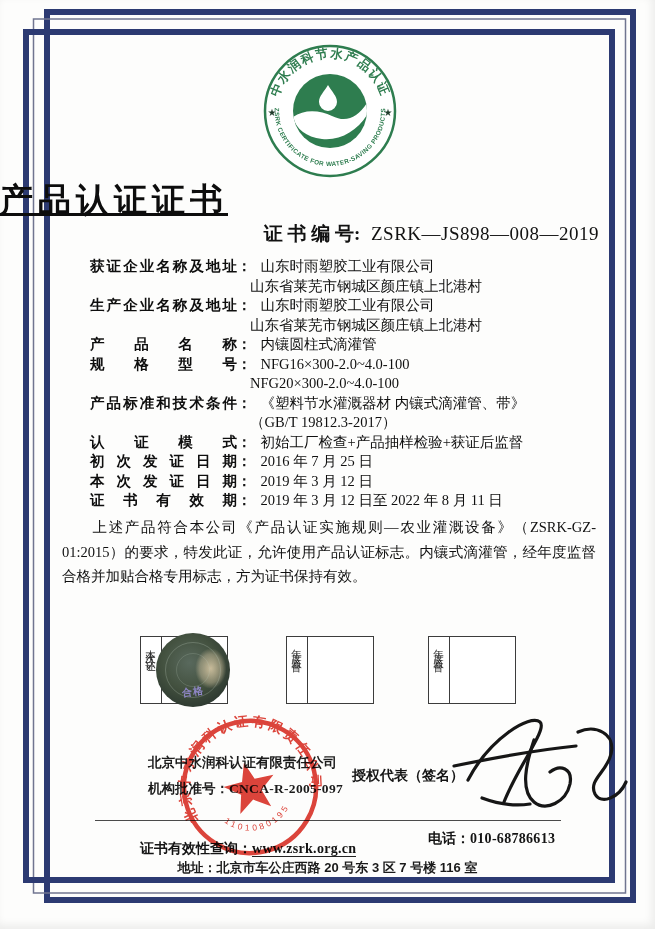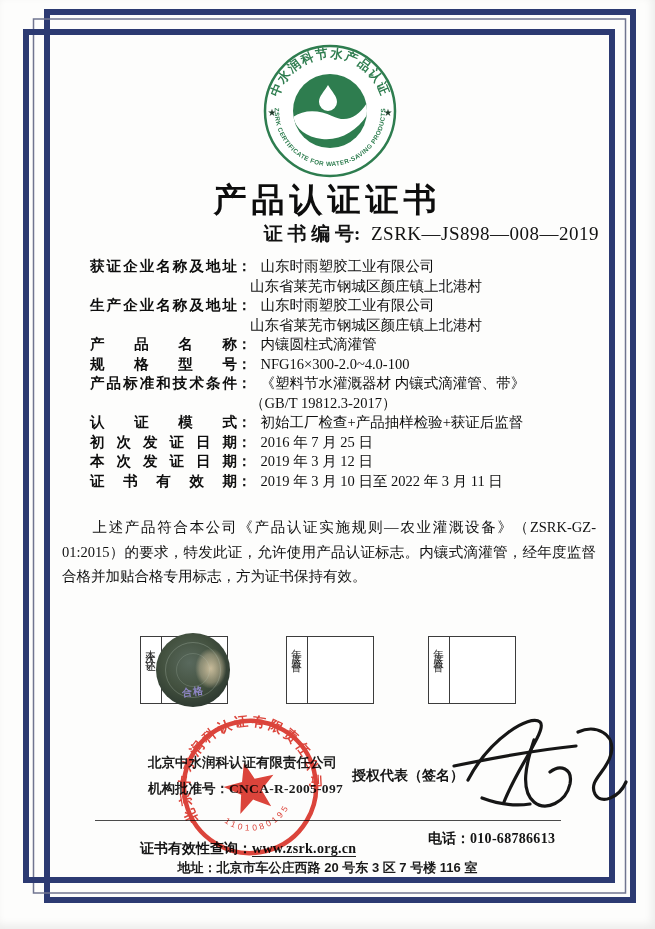--- a/index.html
+++ b/index.html
@@ -6,23 +6,23 @@
   .page{
     position:relative;width:655px;height:929px;background:#fdfdfc;
     font-family:"Liberation Serif","DejaVu Serif",serif;color:#151515;
     overflow:hidden;box-shadow:inset -3px -4px 8px rgba(0,0,0,0.07);
   }
   .abs{position:absolute;}
   svg{display:block;}
 
   
   .title{
-    left:0;top:178px;width:100%;text-align:center;
+    left:0;top:178px;width:100%;text-align:left;
     font-family:"Liberation Sans","DejaVu Sans",sans-serif;
-    font-weight:800;font-size:33px;letter-spacing:5px;color:#0d0d0d;
+    font-weight:800;font-size:33px;letter-spacing:5px;color:#0d0d0d;text-decoration:underline;
   }
   .certno{right:56px;top:221px;font-size:19px;color:#111;}
   .certno .lbl{font-weight:700;margin-right:6px;}
   .certno .val{font-weight:500;letter-spacing:0.5px;}
 
   
   .fields{left:62px;top:257px;width:548px;font-size:14.5px;}
   .frow{display:flex;line-height:19.5px;white-space:nowrap;}
   .flabel{
     display:inline-block;width:147px;flex:0 0 147px;
@@ -153,20 +153,25 @@
         <span class="flabel">产品名称</span>
         <span class="fcolon">：</span>
         <span class="fval">内镶圆柱式滴灌管</span>
       </div>
     <div class="frow">
         <span class="flabel">规格型号</span>
         <span class="fcolon">：</span>
         <span class="fval">NFG16×300-2.0~4.0-100</span>
       </div>
     <div class="frow">
+        <span class="flabel"></span>
+        <span class="fcolon">&nbsp;</span>
+        <span class="fval">NFG20×300-2.0~4.0-100</span>
+      </div>
+    <div class="frow">
         <span class="flabel">产品标准和技术条件</span>
         <span class="fcolon">：</span>
         <span class="fval">《塑料节水灌溉器材 内镶式滴灌管、带》</span>
       </div>
     <div class="frow">
         <span class="flabel"></span>
         <span class="fcolon">&nbsp;</span>
         <span class="fval">（GB/T 19812.3-2017）</span>
       </div>
     <div class="frow">
@@ -180,21 +185,21 @@
         <span class="fval">2016 年 7 月 25 日</span>
       </div>
     <div class="frow">
         <span class="flabel">本次发证日期</span>
         <span class="fcolon">：</span>
         <span class="fval">2019 年 3 月 12 日</span>
       </div>
     <div class="frow">
         <span class="flabel">证书有效期</span>
         <span class="fcolon">：</span>
-        <span class="fval">2019 年 3 月 10 日至 2022 年 3 月 11 日</span>
+        <span class="fval">2019 年 3 月 12 日至 2022 年 8 月 11 日</span>
       </div>
   </div>
 
   <div class="abs statement">上述产品符合本公司《产品认证实施规则—农业灌溉设备》（ZSRK-GZ- 01:2015）的要求，特发此证，允许使用产品认证标志。内镶式滴灌管，经年度监督合格并加贴合格专用标志，方为证书保持有效。</div>
 
   <div class="sbox" style="left:140px;">
     <div class="sbox-label">
       <span class="vtext">本次认证</span>
     </div>
     <div class="sbox-area">

